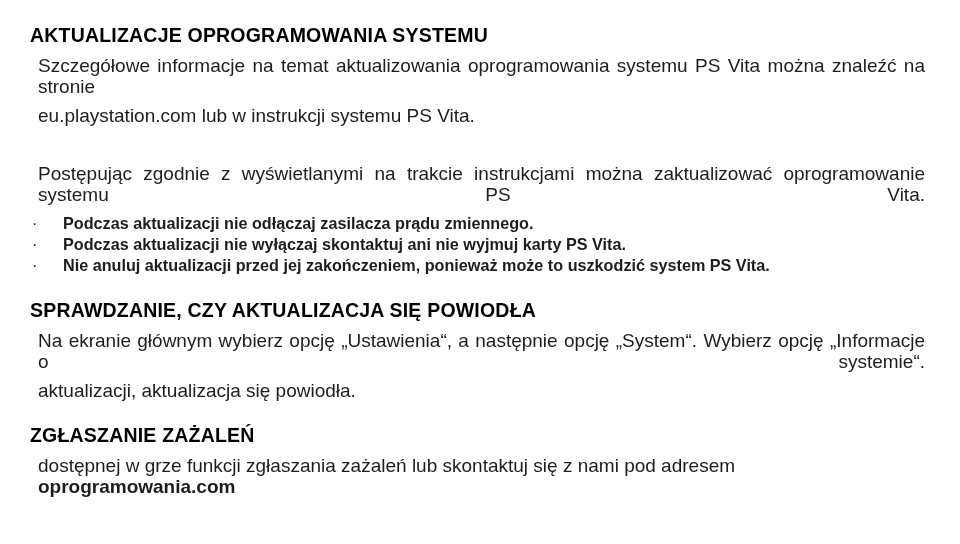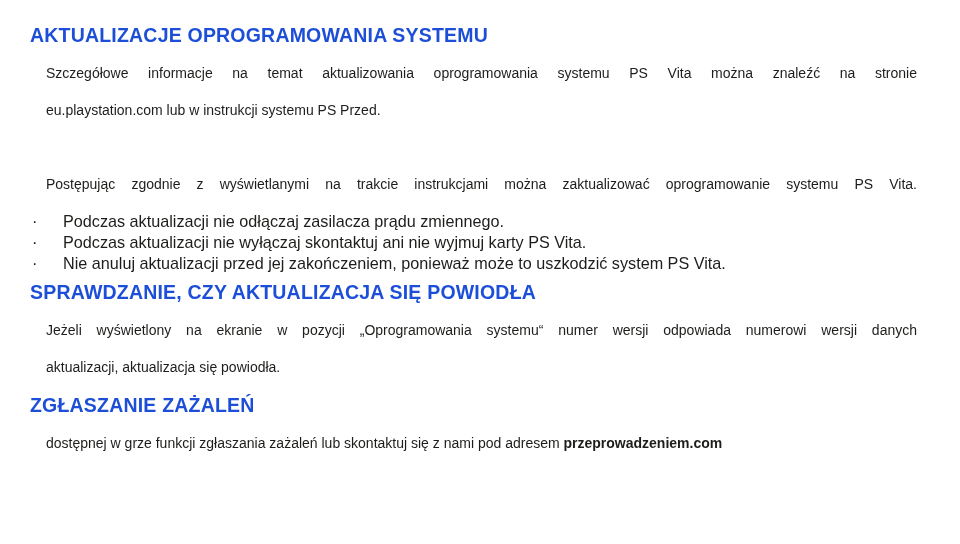--- a/index.html
+++ b/index.html
@@ -18,29 +18,29 @@
     left: 30px;
     top: 24px;
     width: 903px;
   }
   h1.sec-heading {
     font-size: 19.5px;
     line-height: 23px;
     font-weight: bold;
     letter-spacing: 0.2px;
     margin: 0 0 7px 0;
-    color: #1d4ed8;
+    color: #000000;
   }
   .sec2 h1.sec-heading, .sec3 h1.sec-heading {
-    margin-top: 7px;
+    margin-top: 23px;
   }
   .line {
-    font-size: 14px;
+    font-size: 19px;
     line-height: 21px;
-    margin: 16px;
+    margin: 8px;
     white-space: normal;
   }
   .justify {
     text-align: justify;
     text-align-last: justify;
   }
   .spacer {
     height: 21px;
   }
   .bullet-row {
@@ -50,36 +50,36 @@
     line-height: 21px;
   }
   .bullet-marker {
     flex: 0 0 33px;
     padding-left: 2px;
     box-sizing: border-box;
     font-weight: normal;
   }
   .bullet-text {
     flex: 1 1 auto;
-    font-weight: normal;
+    font-weight: bold;
   }
   .bold {
     font-weight: bold;
   }
 </style>
 </head>
 <body>
 
 <div class="content">
 
   <section class="sec1">
     <h1 class="sec-heading">AKTUALIZACJE OPROGRAMOWANIA SYSTEMU</h1>
 
     <p class="line justify">Szczegółowe informacje na temat aktualizowania oprogramowania systemu PS Vita można znaleźć na stronie</p>
-    <p class="line">eu.playstation.com lub w instrukcji systemu PS Przed.</p>
+    <p class="line">eu.playstation.com lub w instrukcji systemu PS Vita.</p>
 
     <div class="spacer"></div>
 
     <p class="line justify">Postępując zgodnie z wyświetlanymi na trakcie instrukcjami można zaktualizować oprogramowanie systemu PS Vita.</p>
 
     <div class="bullet-row">
       <span class="bullet-marker">·</span>
       <span class="bullet-text">Podczas aktualizacji nie odłączaj zasilacza prądu zmiennego.</span>
     </div>
     <div class="bullet-row">
@@ -88,23 +88,23 @@
     </div>
     <div class="bullet-row">
       <span class="bullet-marker">·</span>
       <span class="bullet-text">Nie anuluj aktualizacji przed jej zakończeniem, ponieważ może to uszkodzić system PS Vita.</span>
     </div>
   </section>
 
   <section class="sec2">
     <h1 class="sec-heading">SPRAWDZANIE, CZY AKTUALIZACJA SIĘ POWIODŁA</h1>
 
-    <p class="line justify">Jeżeli wyświetlony na ekranie w pozycji „Oprogramowania systemu“ numer wersji odpowiada numerowi wersji danych</p>
+    <p class="line justify">Na ekranie głównym wybierz opcję „Ustawienia“, a następnie opcję „System“. Wybierz opcję „Informacje o systemie“.</p>
     <p class="line">aktualizacji, aktualizacja się powiodła.</p>
   </section>
 
   <section class="sec3">
     <h1 class="sec-heading">ZGŁASZANIE ZAŻALEŃ</h1>
 
-    <p class="line"><span>dostępnej w grze funkcji zgłaszania zażaleń lub skontaktuj się z nami pod adresem </span><span class="bold">przeprowadzeniem.com</span></p>
+    <p class="line"><span>dostępnej w grze funkcji zgłaszania zażaleń lub skontaktuj się z nami pod adresem </span><span class="bold">oprogramowania.com</span></p>
   </section>
 
 </div>
 
 </body></html>

